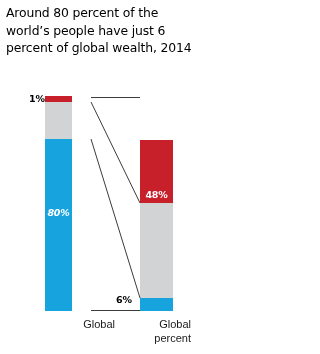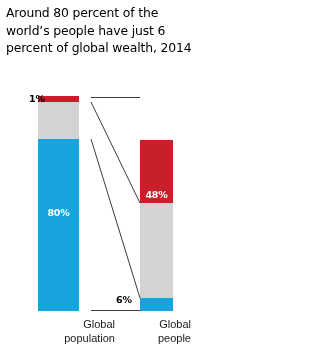--- a/index.html
+++ b/index.html
@@ -90,21 +90,21 @@
     pointer-events: none;
   }
 </style>
 </head>
 <body>
 
 <div id="headline">Around 80 percent of the world’s people have just 6 percent of global wealth, 2014</div>
 
 <div id="chart">
 
-  <div class="bar-col" style="left:38px; top:96px; width:41px; height:215px;">
+  <div class="bar-col" style="left:45px; top:96px; width:27px; height:215px;font-style:italic;">
 
     <div class="seg seg-red" style="top:0px; height:6px;"></div>
 
     <div class="seg seg-gray" style="top:6px; height:37px;"></div>
 
     <div class="seg seg-blue" style="top:43px; height:172px;">
       <div class="inbar-label" style="top:68px;">80%</div>
     </div>
   </div>
 
@@ -129,21 +129,20 @@
 
     <line x1="91" y1="102" x2="140" y2="203" stroke="#3c3c3c" stroke-width="1"></line>
 
     <line x1="91" y1="139" x2="140" y2="298" stroke="#3c3c3c" stroke-width="1"></line>
 
     <line x1="91" y1="310.5" x2="140" y2="310.5" stroke="#3c3c3c" stroke-width="1"></line>
   </svg>
 
   <div class="axis-label" style="left:26px; top:318px; width:89px;">
     <div>Global</div>
-    <div>population</div>
   </div>
 
   <div class="axis-label" style="left:122px; top:318px; width:69px;">
     <div>Global</div>
-    <div>people</div>
+    <div>percent</div>
   </div>
 
 </div>
 
 </body></html>

